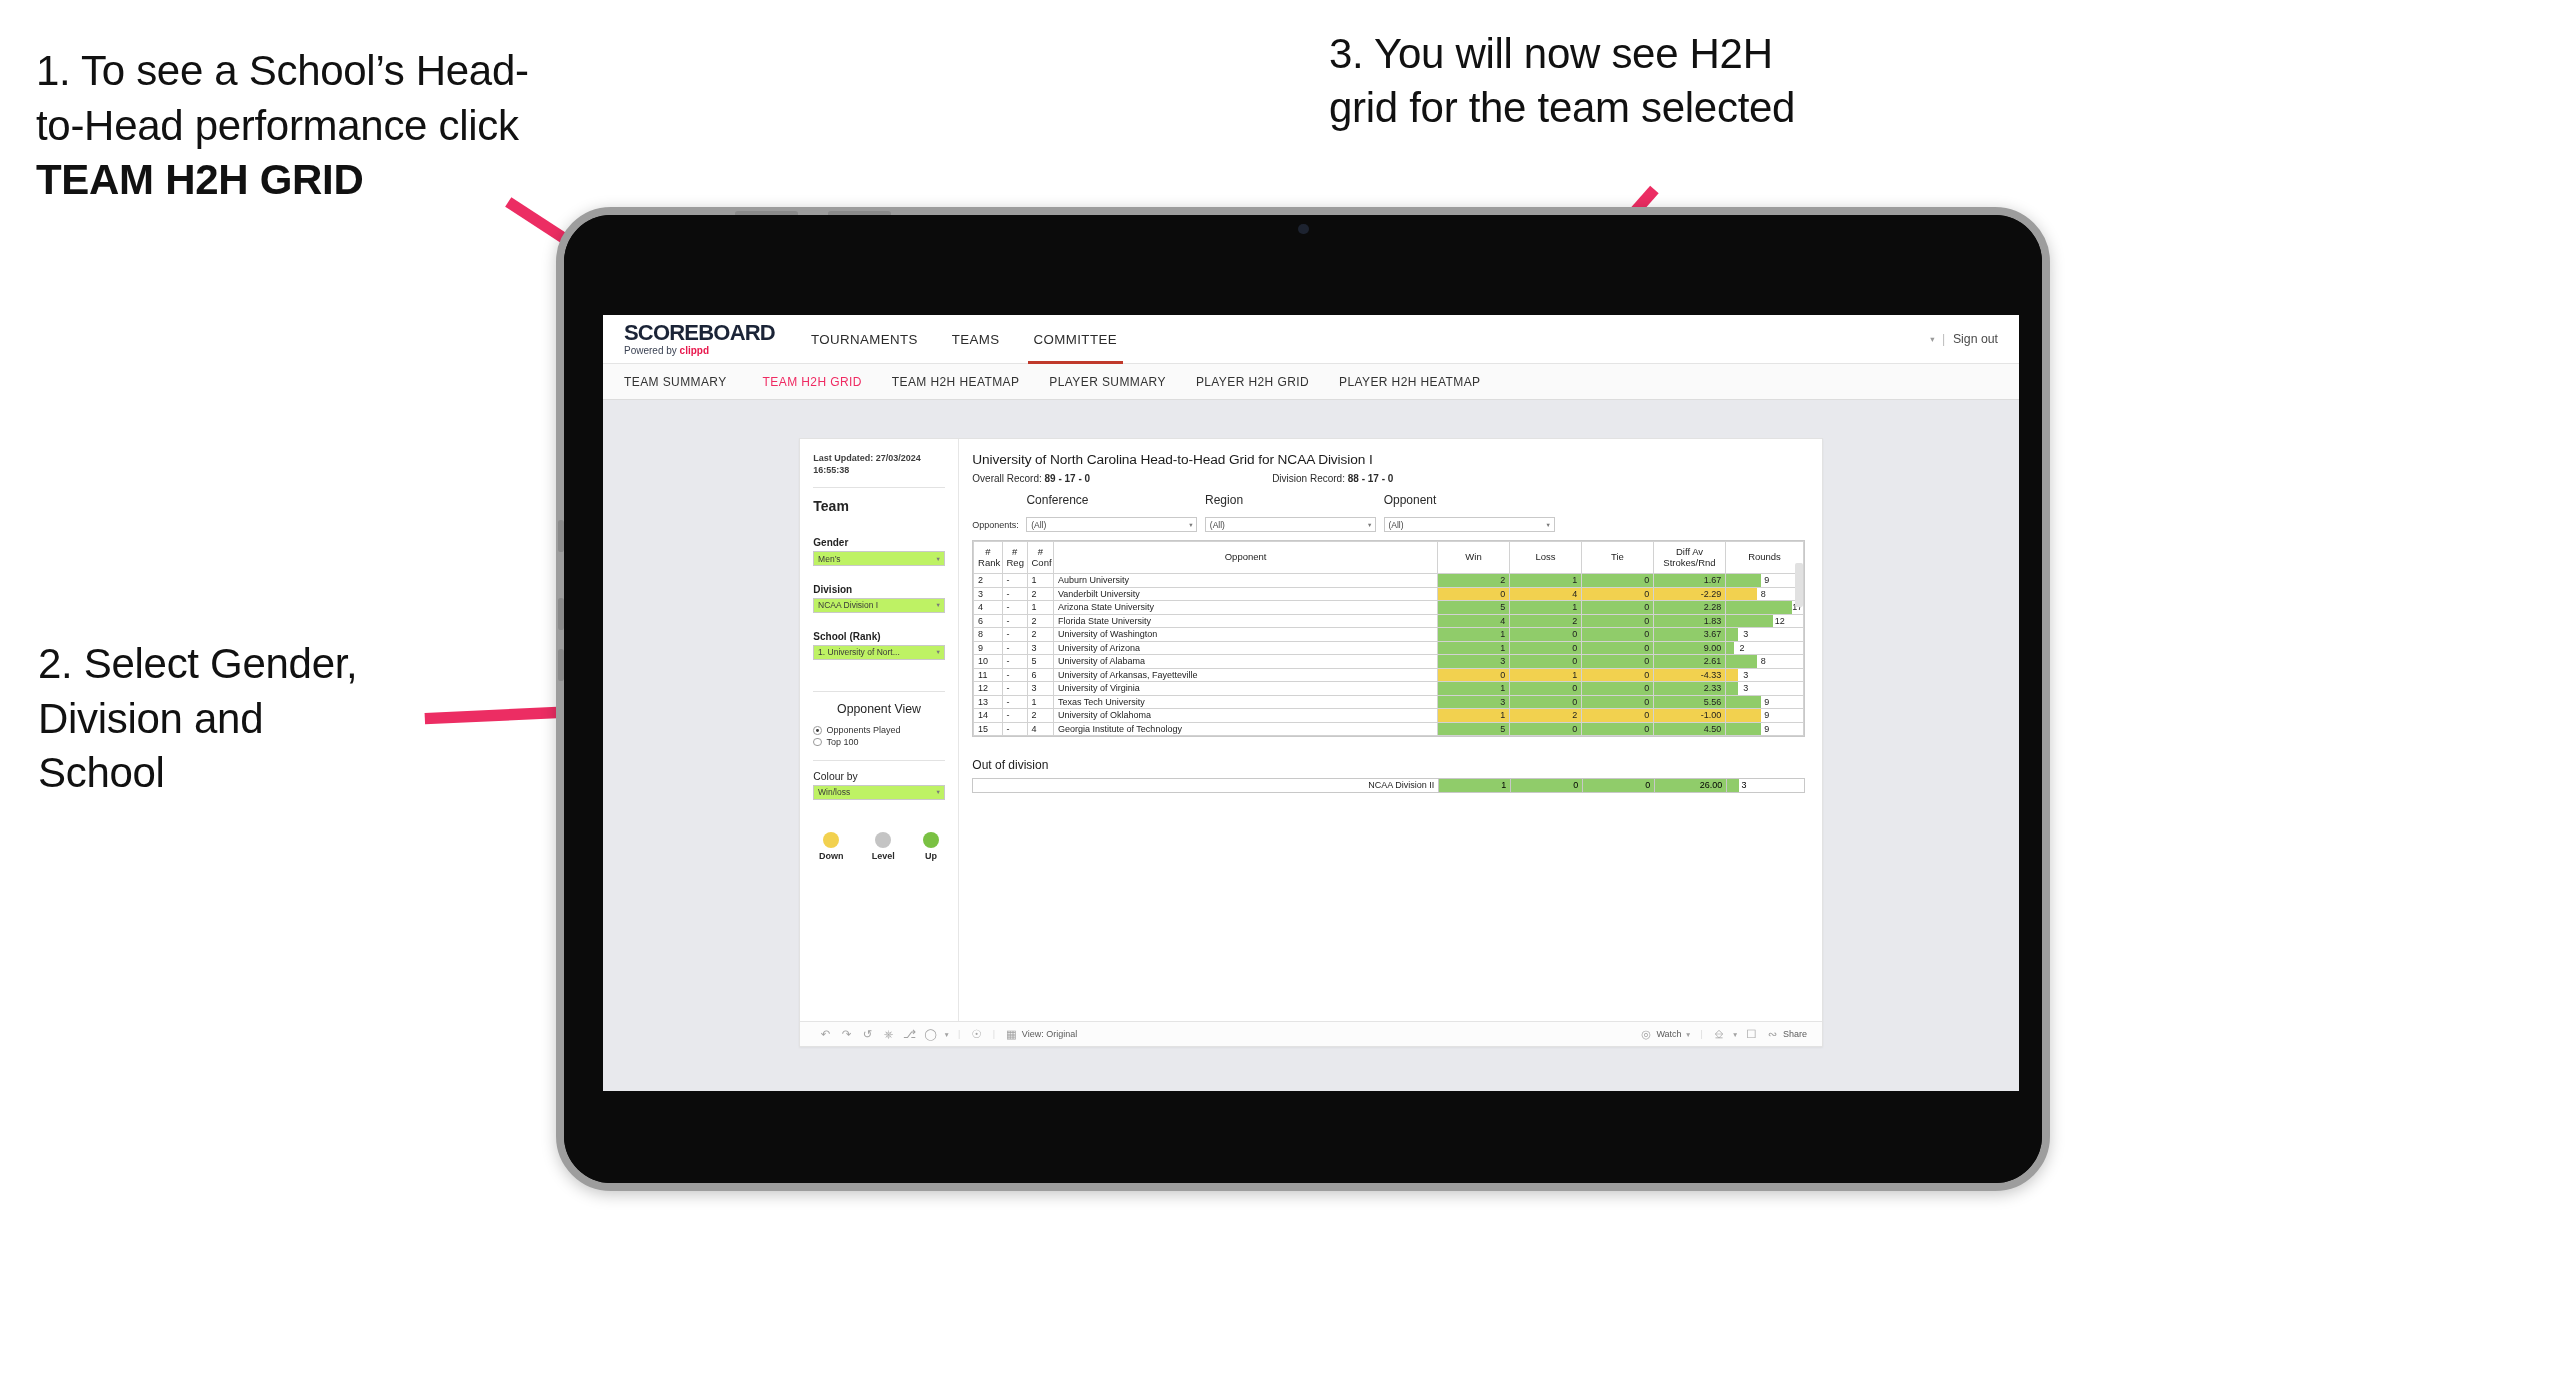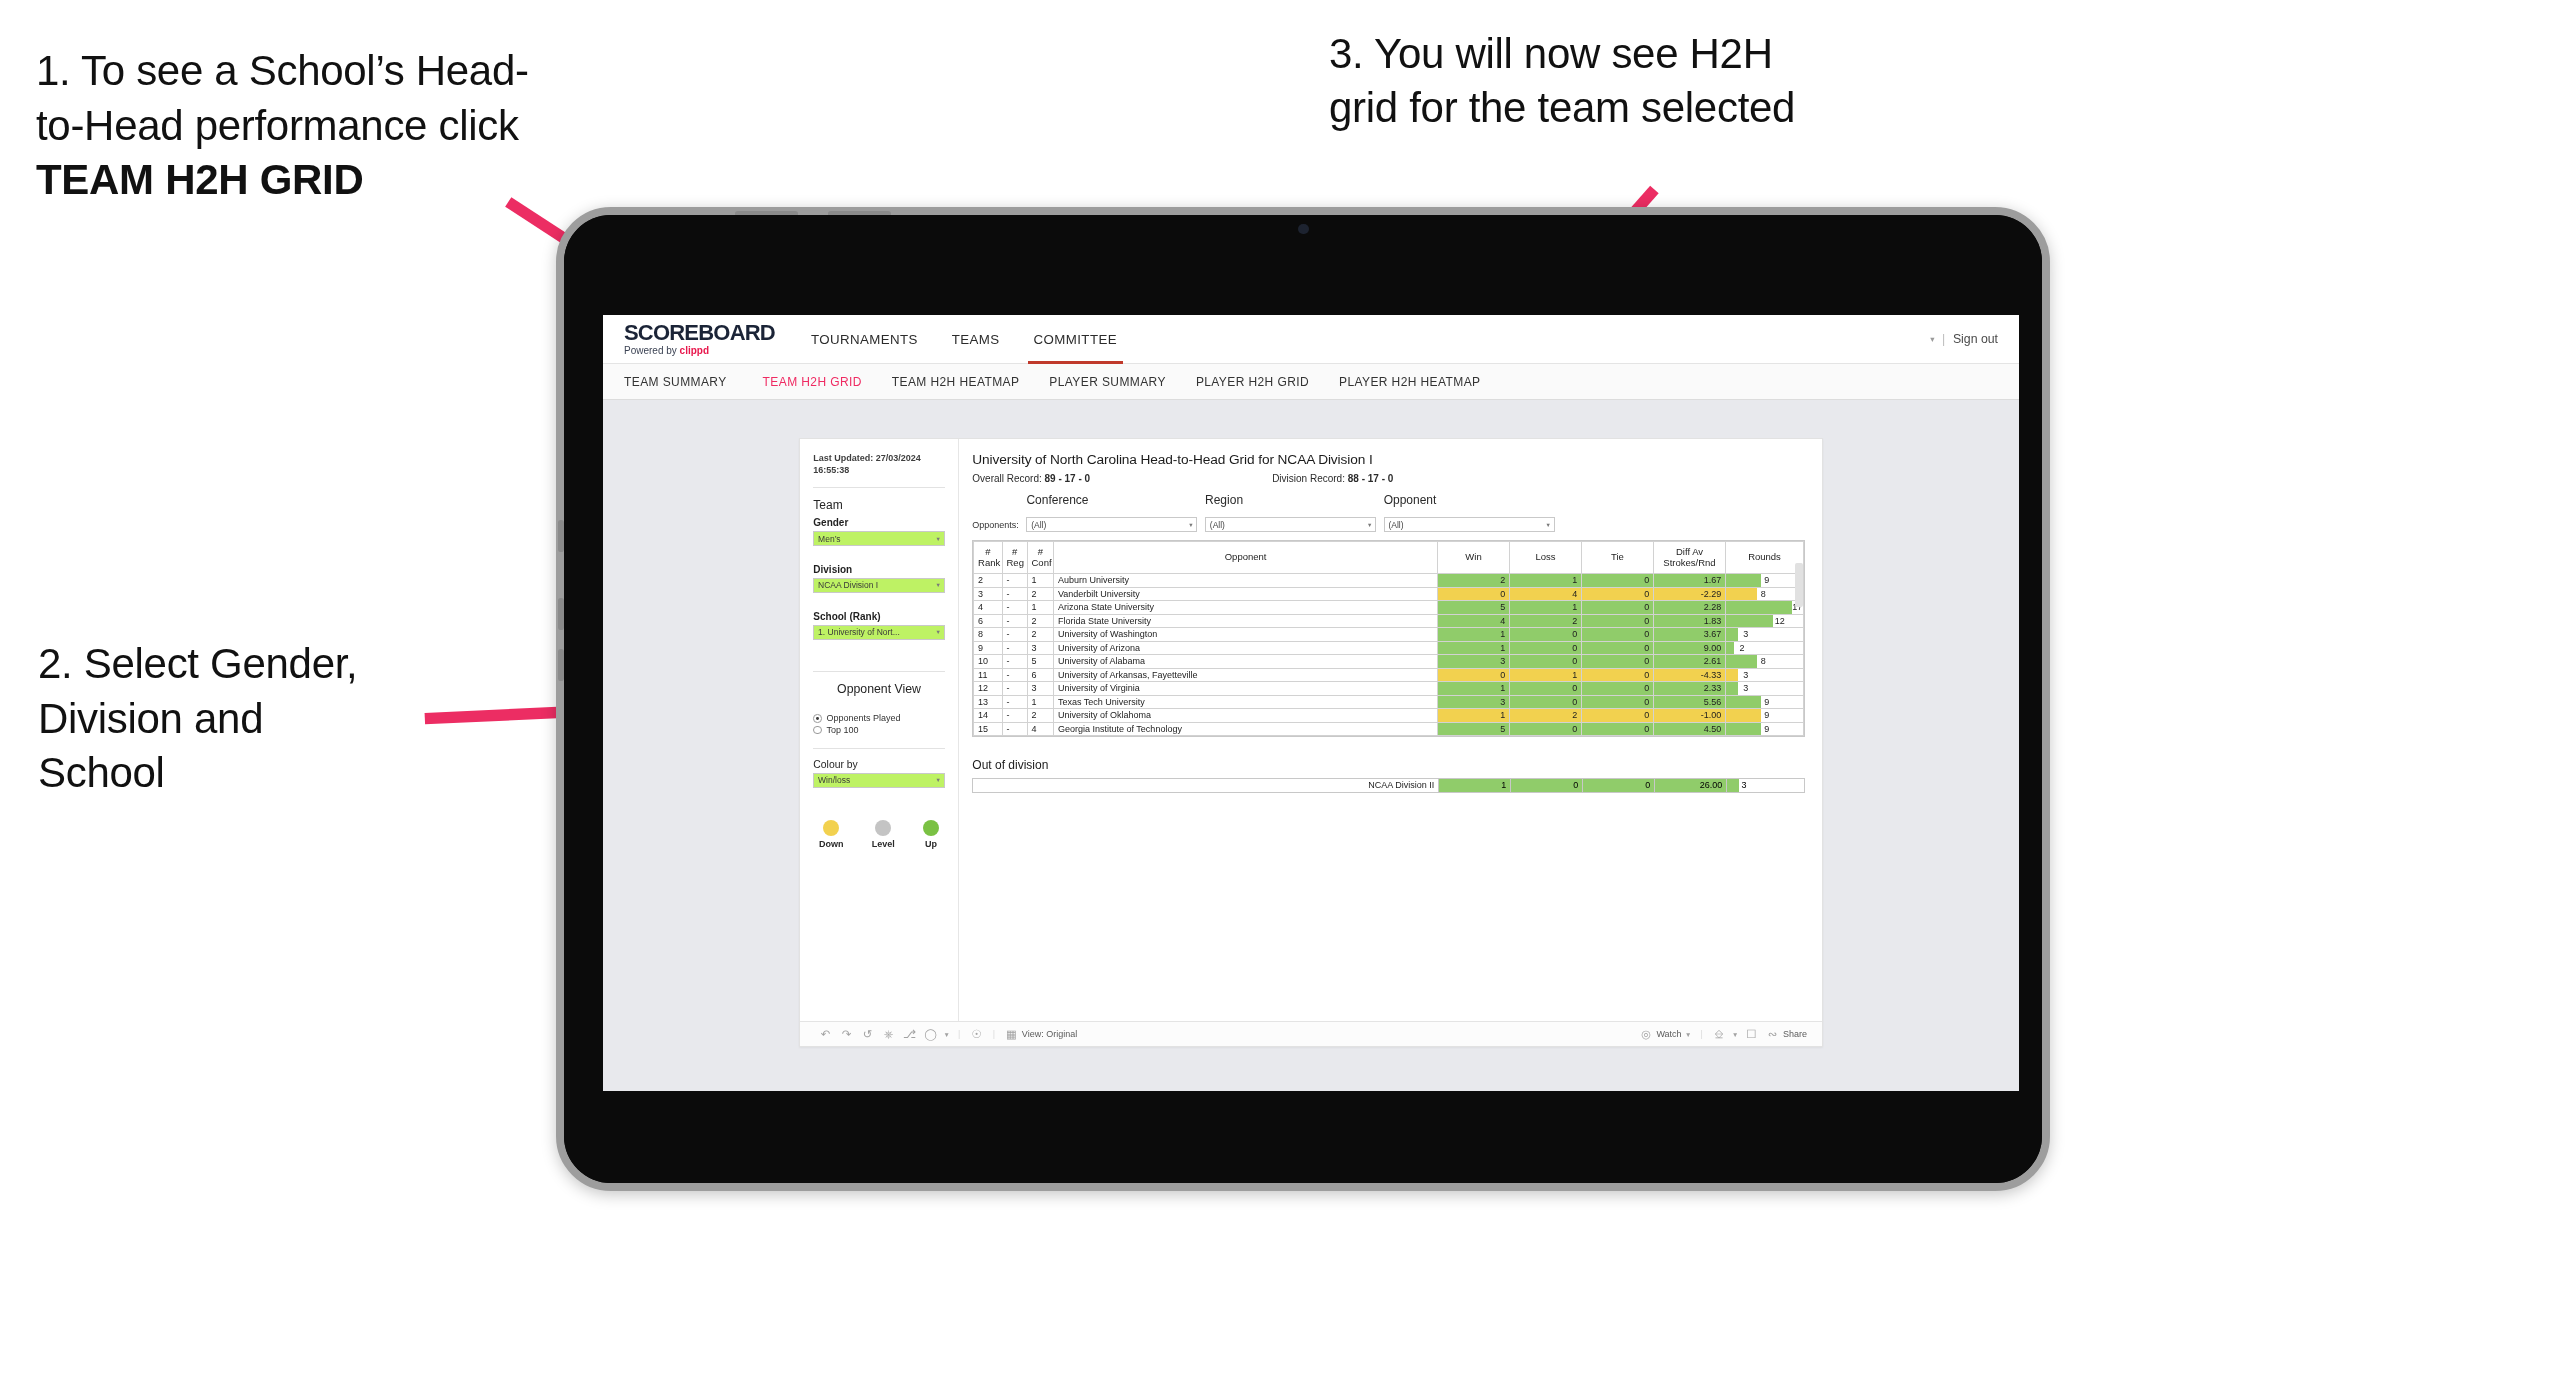--- a/index.html
+++ b/index.html
@@ -89,28 +89,28 @@
     border:0.9px solid #e2e2e2;
     display:flex; flex-direction:column;
     box-shadow: 0 0.9px 1.9px rgba(0,0,0,0.05);
   }
   .card-body { flex:1; display:flex; min-height:0; }
 
   
   .sidebar { width:159px; border-right:0.9px solid #e6e6e6; padding:13.3px 13.3px 0 13.3px; background:#fff; }
   .lastupd { font-size:9px; color:#3f3f3f; line-height:1.35; font-weight:700; }
   .hr { height:0.9px; background:#e2e2e2; margin:10.4px 0 10.4px 0; }
-  .s-head { font-size:12px; color:#252525; margin-bottom:5px; }
+  .s-head { font-size:14px; color:#252525; margin-bottom:23px;font-weight:bold; }
   .s-label { font-size:10px; font-weight:700; color:#1f1f1f; margin-bottom:2.8px; }
   .select { height:15px; border:0.9px solid #c9c9c9; background:#bef264; display:flex; align-items:center;
             padding:0 3.8px; font-size:8.5px; color:#3a3a3a; position:relative; }
   .select .val { white-space:nowrap; overflow:hidden; text-overflow:ellipsis; }
   .select .arr { margin-left:auto; font-size:6.6px; color:#7a7a7a; }
   .spacer-14 { height:18px; }
-  .s-head-c { font-size:12.3px; color:#252525; text-align:center; margin-bottom:17px; }
+  .s-head-c { font-size:12.3px; color:#252525; text-align:center; margin-bottom:9px; }
   .radio-row { display:flex; align-items:center; gap:4.7px; font-size:9px; color:#333; margin:1.9px 0; }
   .radio { width:8.5px; height:8.5px; border-radius:50%; border:0.9px solid #9a9a9a; background:#fff;
            display:inline-block; position:relative; flex:none; }
   .radio.on::after { content:""; position:absolute; left:1.9px; top:1.9px; width:2.8px; height:2.8px;
                      border-radius:50%; background:#3c3c3c; }
   .legend { display:flex; justify-content:space-between; padding:0 5.7px; margin-top:32px; }
   .leg { text-align:center; }
   .leg .dot { width:16px; height:16px; border-radius:50%; margin:0 auto 3.8px auto; }
   .leg .lab { font-size:9px; color:#2a2a2a; font-weight:600; }
 

